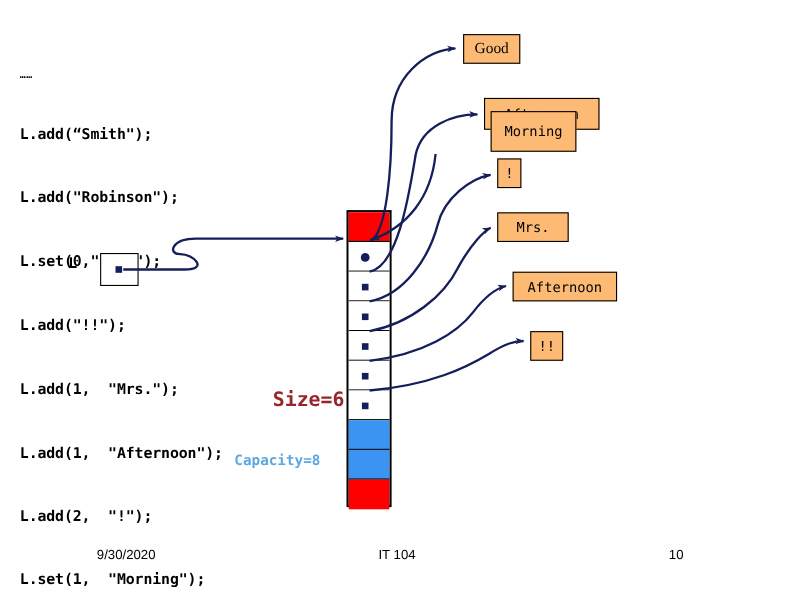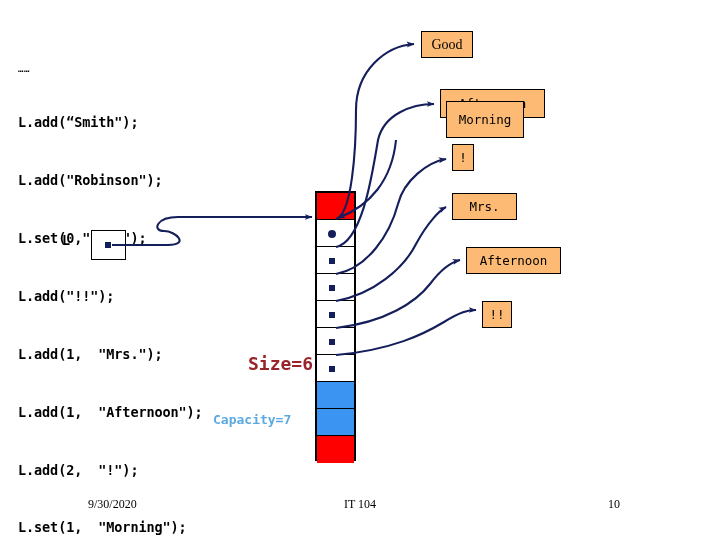--- a/index.html
+++ b/index.html
@@ -146,21 +146,21 @@
     top: 0;
     width: 720px;
     height: 540px;
     pointer-events: none;
   }
 
   
   #footer-date, #footer-center, #footer-page {
     position: absolute;
     top: 497px;
-    font-family: Liberation Serif, serif;
+    font-family: Liberation Sans, sans-serif;
     font-size: 12px;
     color: #000000;
   }
   #footer-date   { left: 88px; }
   #footer-center { left: 344px; }
   #footer-page   { left: 608px; }
 </style>
 </head>
 <body>
 
@@ -202,21 +202,21 @@
       </div>
       <div class="array-cell ">
         <span class="cell-dot"></span>
       </div>
       <div class="array-cell blue"></div>
       <div class="array-cell blue"></div>
       <div class="array-cell red"></div>
     </div>
 
   <div id="size-label">Size=6</div>
-  <div id="capacity-label">Capacity=7</div>
+  <div id="capacity-label">Capacity=8</div>
 
   <div id="value-boxes">
       <div class="value-box serif" style="left: 421px; top: 31px; width: 52px; height: 27px; z-index: 10;">Good</div>
       <div class="value-box" style="left: 440px; top: 89px; width: 105px; height: 29px; z-index: 11;">Afternoon</div>
       <div class="value-box" style="left: 446px; top: 101px; width: 78px; height: 37px; z-index: 12; text-align: center;">Morning</div>
       <div class="value-box" style="left: 452px; top: 144px; width: 22px; height: 27px; z-index: 13;">!</div>
       <div class="value-box" style="left: 452px; top: 193px; width: 65px; height: 27px; z-index: 14;">Mrs.</div>
       <div class="value-box" style="left: 466px; top: 247px; width: 95px; height: 27px; z-index: 15;">Afternoon</div>
       <div class="value-box" style="left: 482px; top: 301px; width: 30px; height: 27px; z-index: 16;">!!</div>
     </div>

